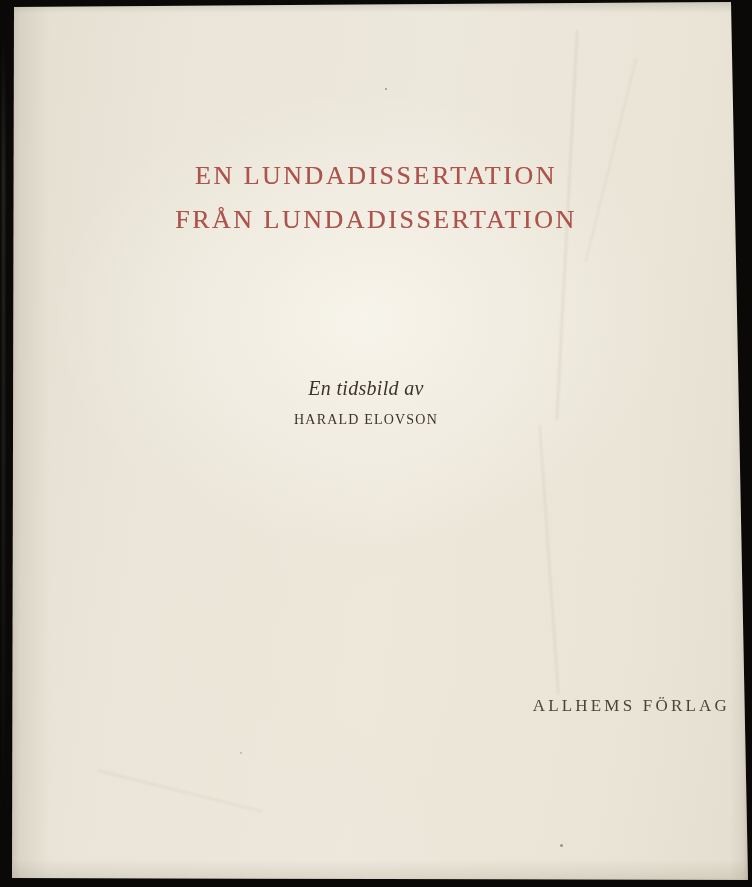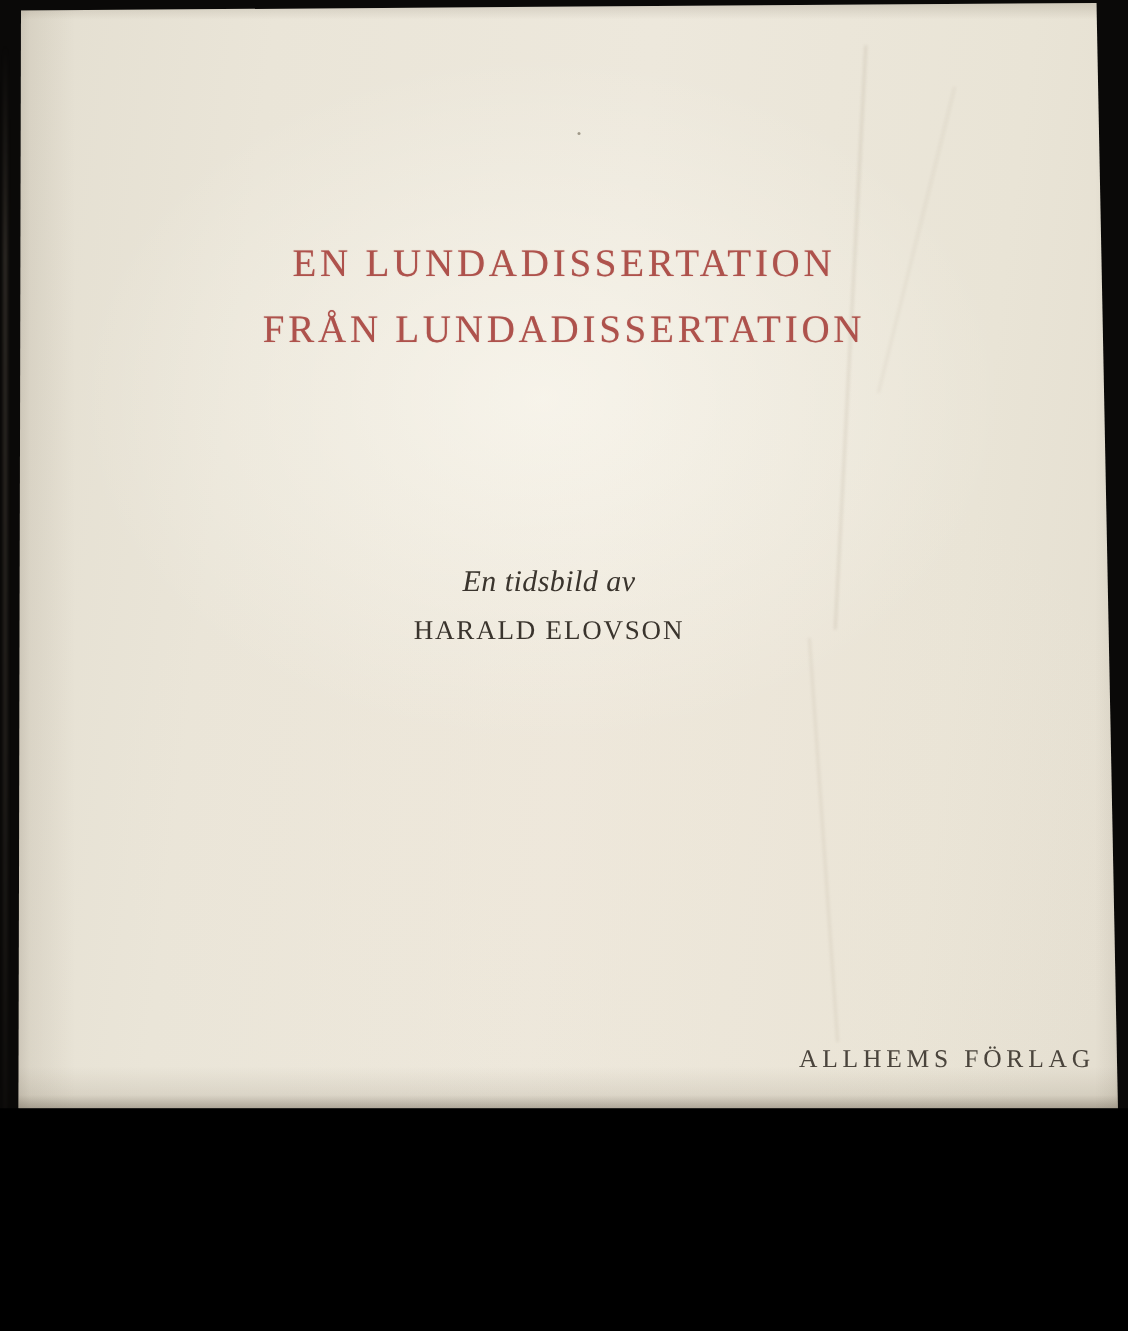--- a/index.html
+++ b/index.html
@@ -3,21 +3,21 @@
 <meta charset="utf-8">
 <style>
   html, body {
     margin: 0;
     padding: 0;
     background: #000;
   }
   .scene {
     position: relative;
     width: 752px;
-    height: 739px;
+    height: 887px;
     background: var(--background, #0a0908);
     overflow: hidden;
     font-family: "Liberation Serif", "DejaVu Serif", serif;
   }
   
   .spine-edge-line {
     position: absolute;
     left: 2px;
     top: 30px;
     width: 3px;
@@ -88,21 +88,21 @@
     line-height: 24px;
     letter-spacing: 0.3px;
     color: var(--ink-black, #3a342d);
   }
   .author {
     position: absolute;
     top: 410px;
     left: 0;
     right: 20px;
     text-align: center;
-    font-size: 18px;
+    font-size: 14px;
     line-height: 20px;
     letter-spacing: 1.2px;
     color: var(--ink-black, #3a342d);
   }
   .publisher {
     position: absolute;
     top: 696px;
     left: 4px;
     right: 22px;
     text-align: right;

